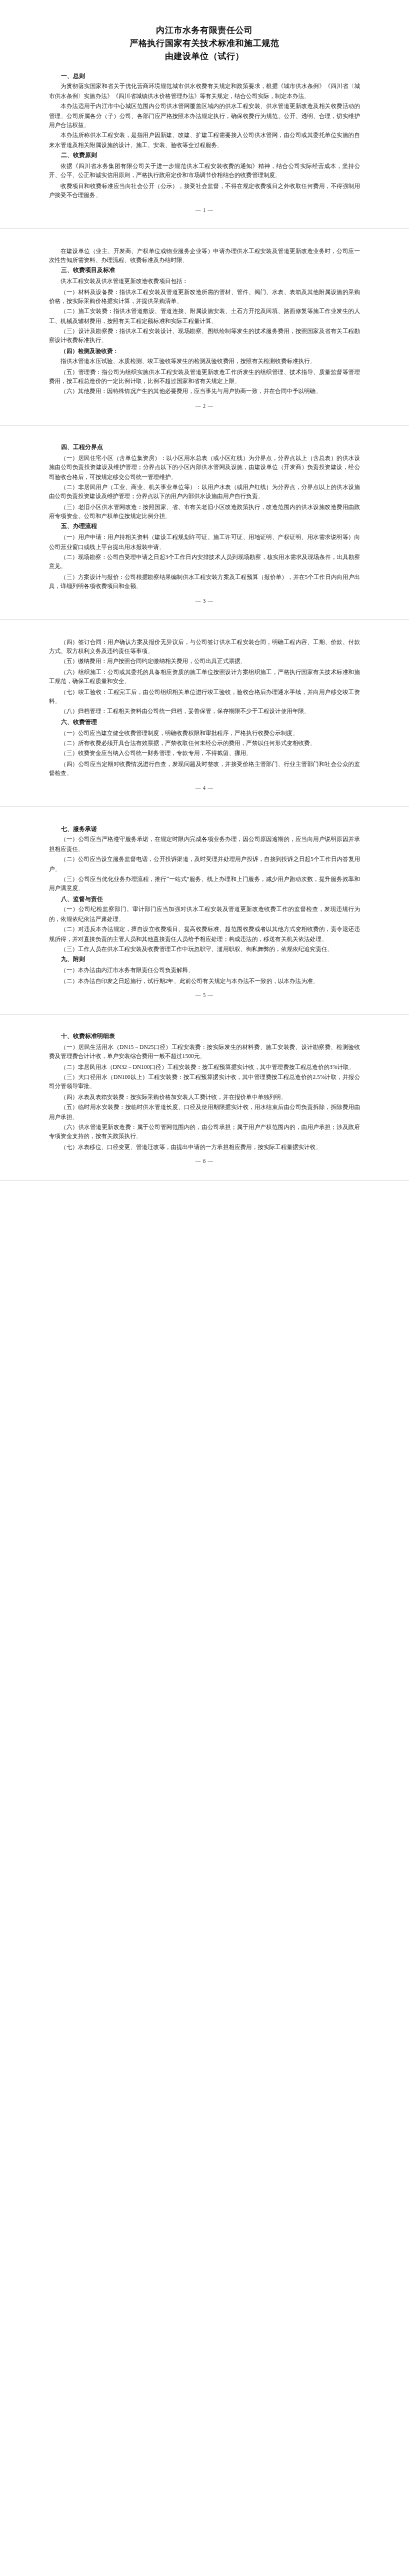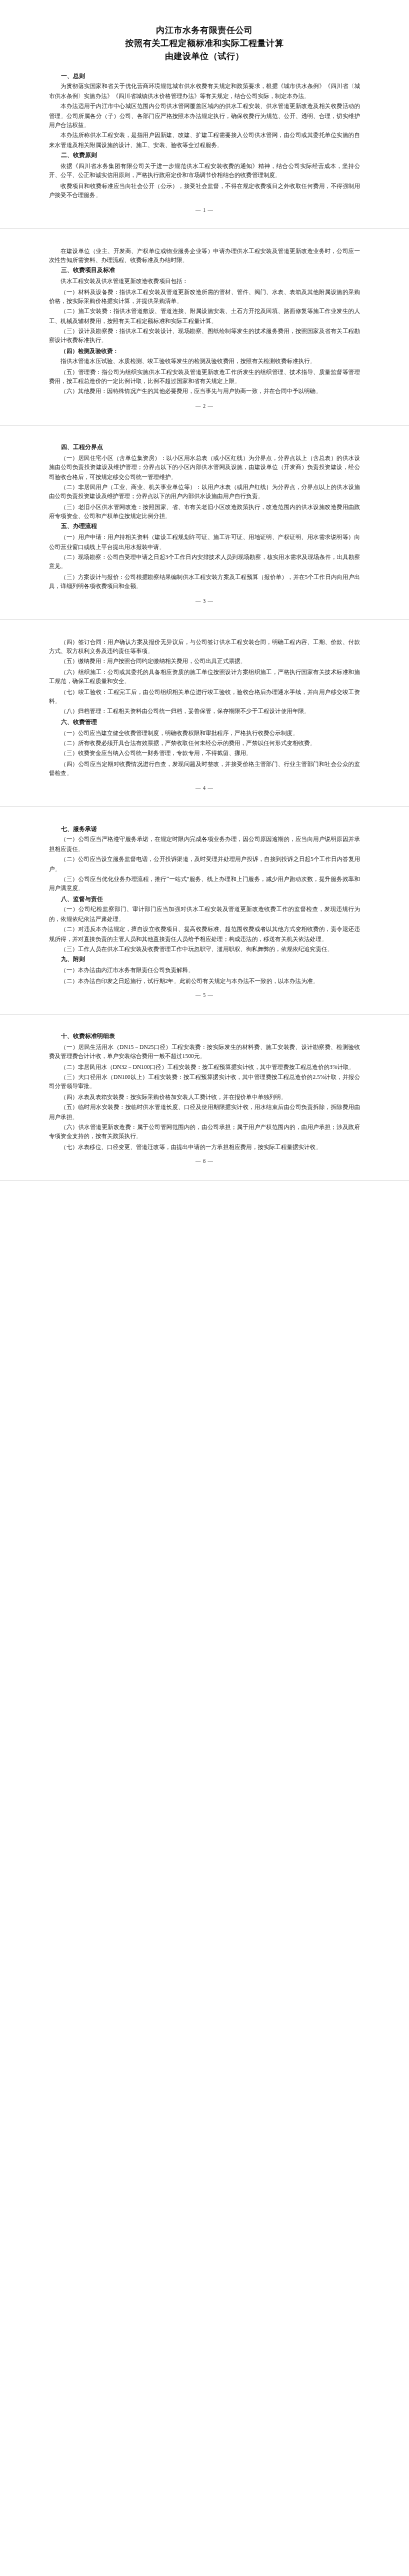--- a/index.html
+++ b/index.html
@@ -53,21 +53,21 @@
   }
   .blk { margin-bottom: 1px; }
 </style>
 </head>
 <body>
 
 <div id="doc-root">
     <div class="page first">
       <div class="doc-title">
         <div>内江市水务有限责任公司</div>
-        <div>按照有关工程定额标准和实际工程量计算</div>
+        <div>严格执行国家有关技术标准和施工规范</div>
         <div>由建设单位（试行）</div>
       </div>
       <p class="h1 blk">一、总则</p>
       <p class="ind blk">为贯彻落实国家和省关于优化营商环境规范城市供水收费有关规定和政策要求，根据《城市供水条例》《四川省〈城市供水条例〉实施办法》《四川省城镇供水价格管理办法》等有关规定，结合公司实际，制定本办法。</p>
       <p class="ind blk">本办法适用于内江市中心城区范围内公司供水管网覆盖区域内的供水工程安装、供水管道更新改造及相关收费活动的管理。公司所属各分（子）公司、各部门应严格按照本办法规定执行，确保收费行为规范、公开、透明、合理，切实维护用户合法权益。</p>
       <p class="ind blk">本办法所称供水工程安装，是指用户因新建、改建、扩建工程需要接入公司供水管网，由公司或其委托单位实施的自来水管道及相关附属设施的设计、施工、安装、验收等全过程服务。</p>
       <p class="h1 blk">二、收费原则</p>
       <p class="ind blk">依据《四川省水务集团有限公司关于进一步规范供水工程安装收费的通知》精神，结合公司实际经营成本，坚持公开、公平、公正和诚实信用原则，严格执行政府定价和市场调节价相结合的收费管理制度。</p>
       <p class="ind blk">收费项目和收费标准应当向社会公开（公示），接受社会监督，不得在规定收费项目之外收取任何费用，不得强制用户接受不合理服务。</p>
       <div class="pagenum">— 1 —</div>

